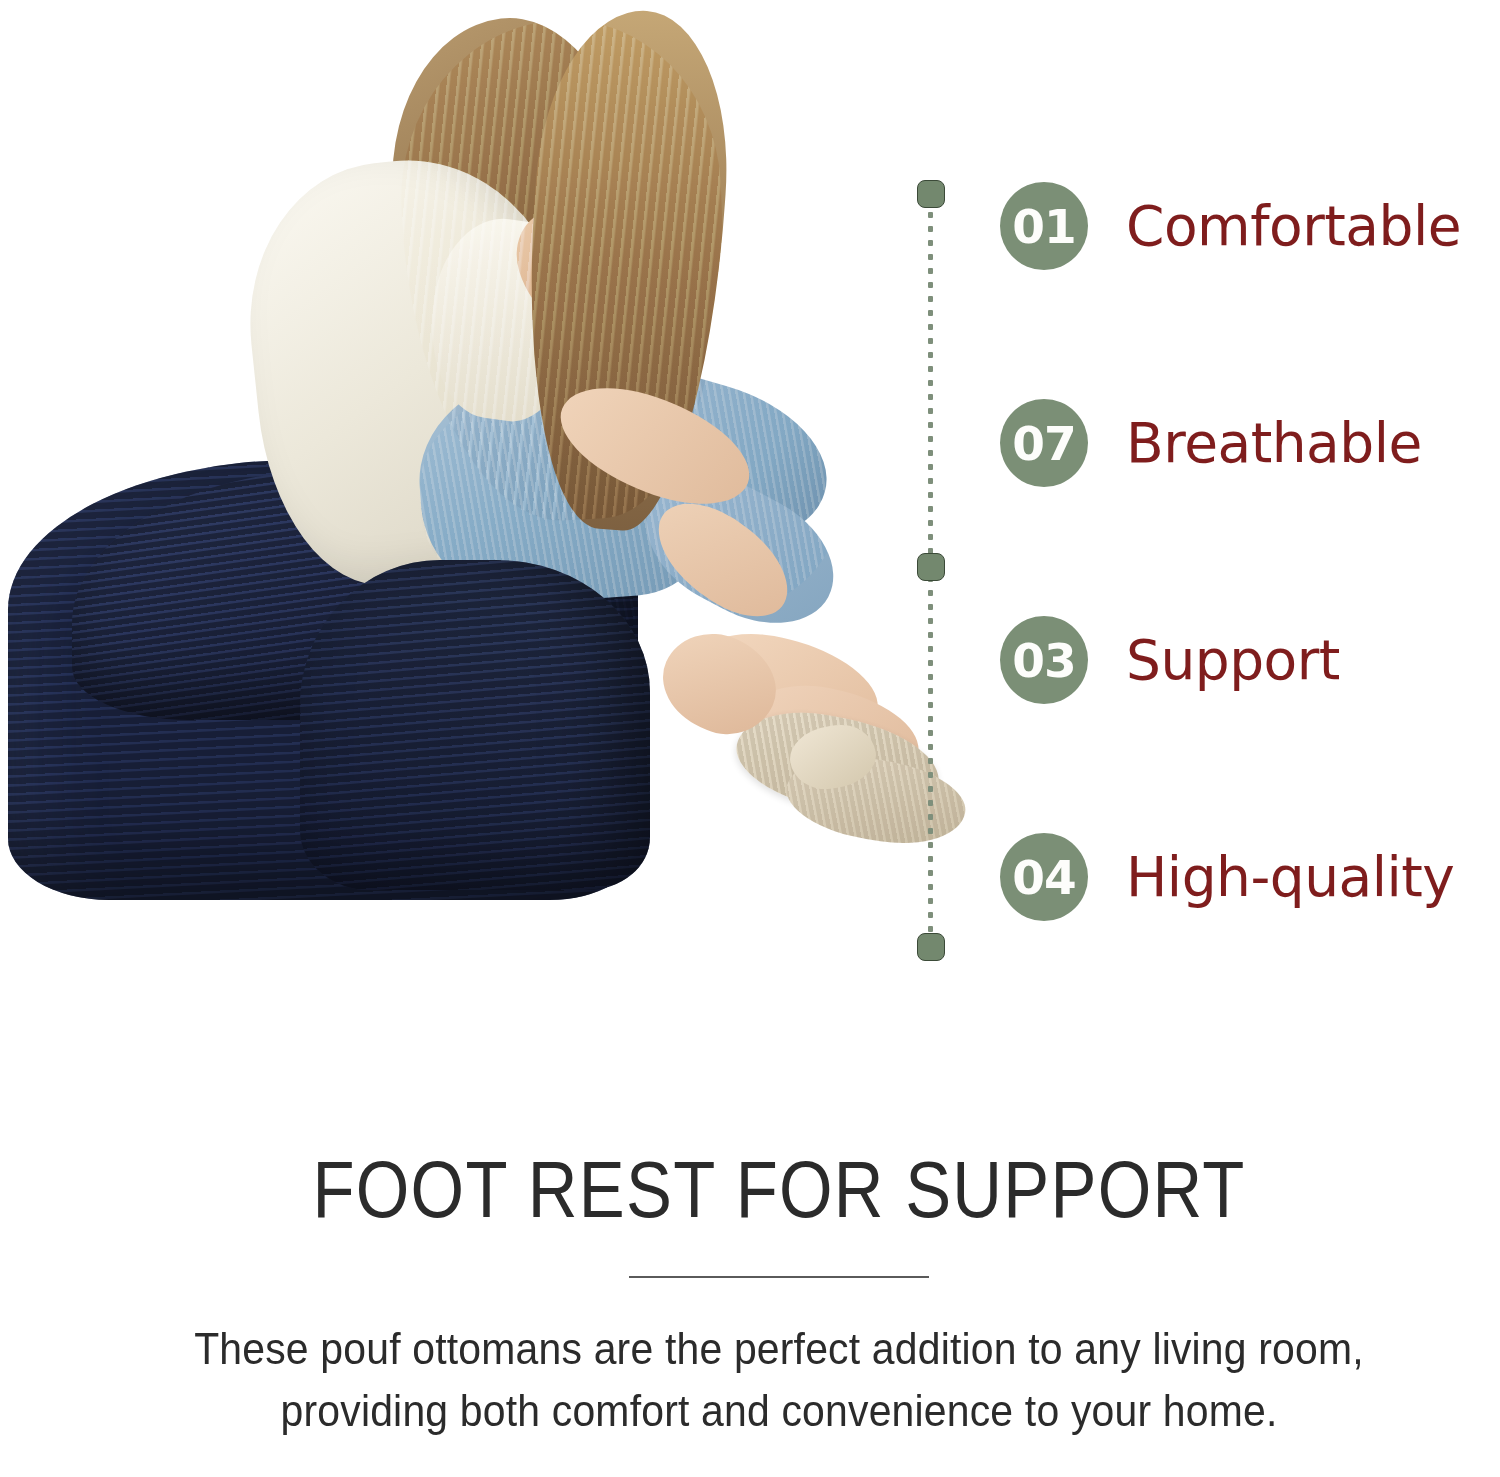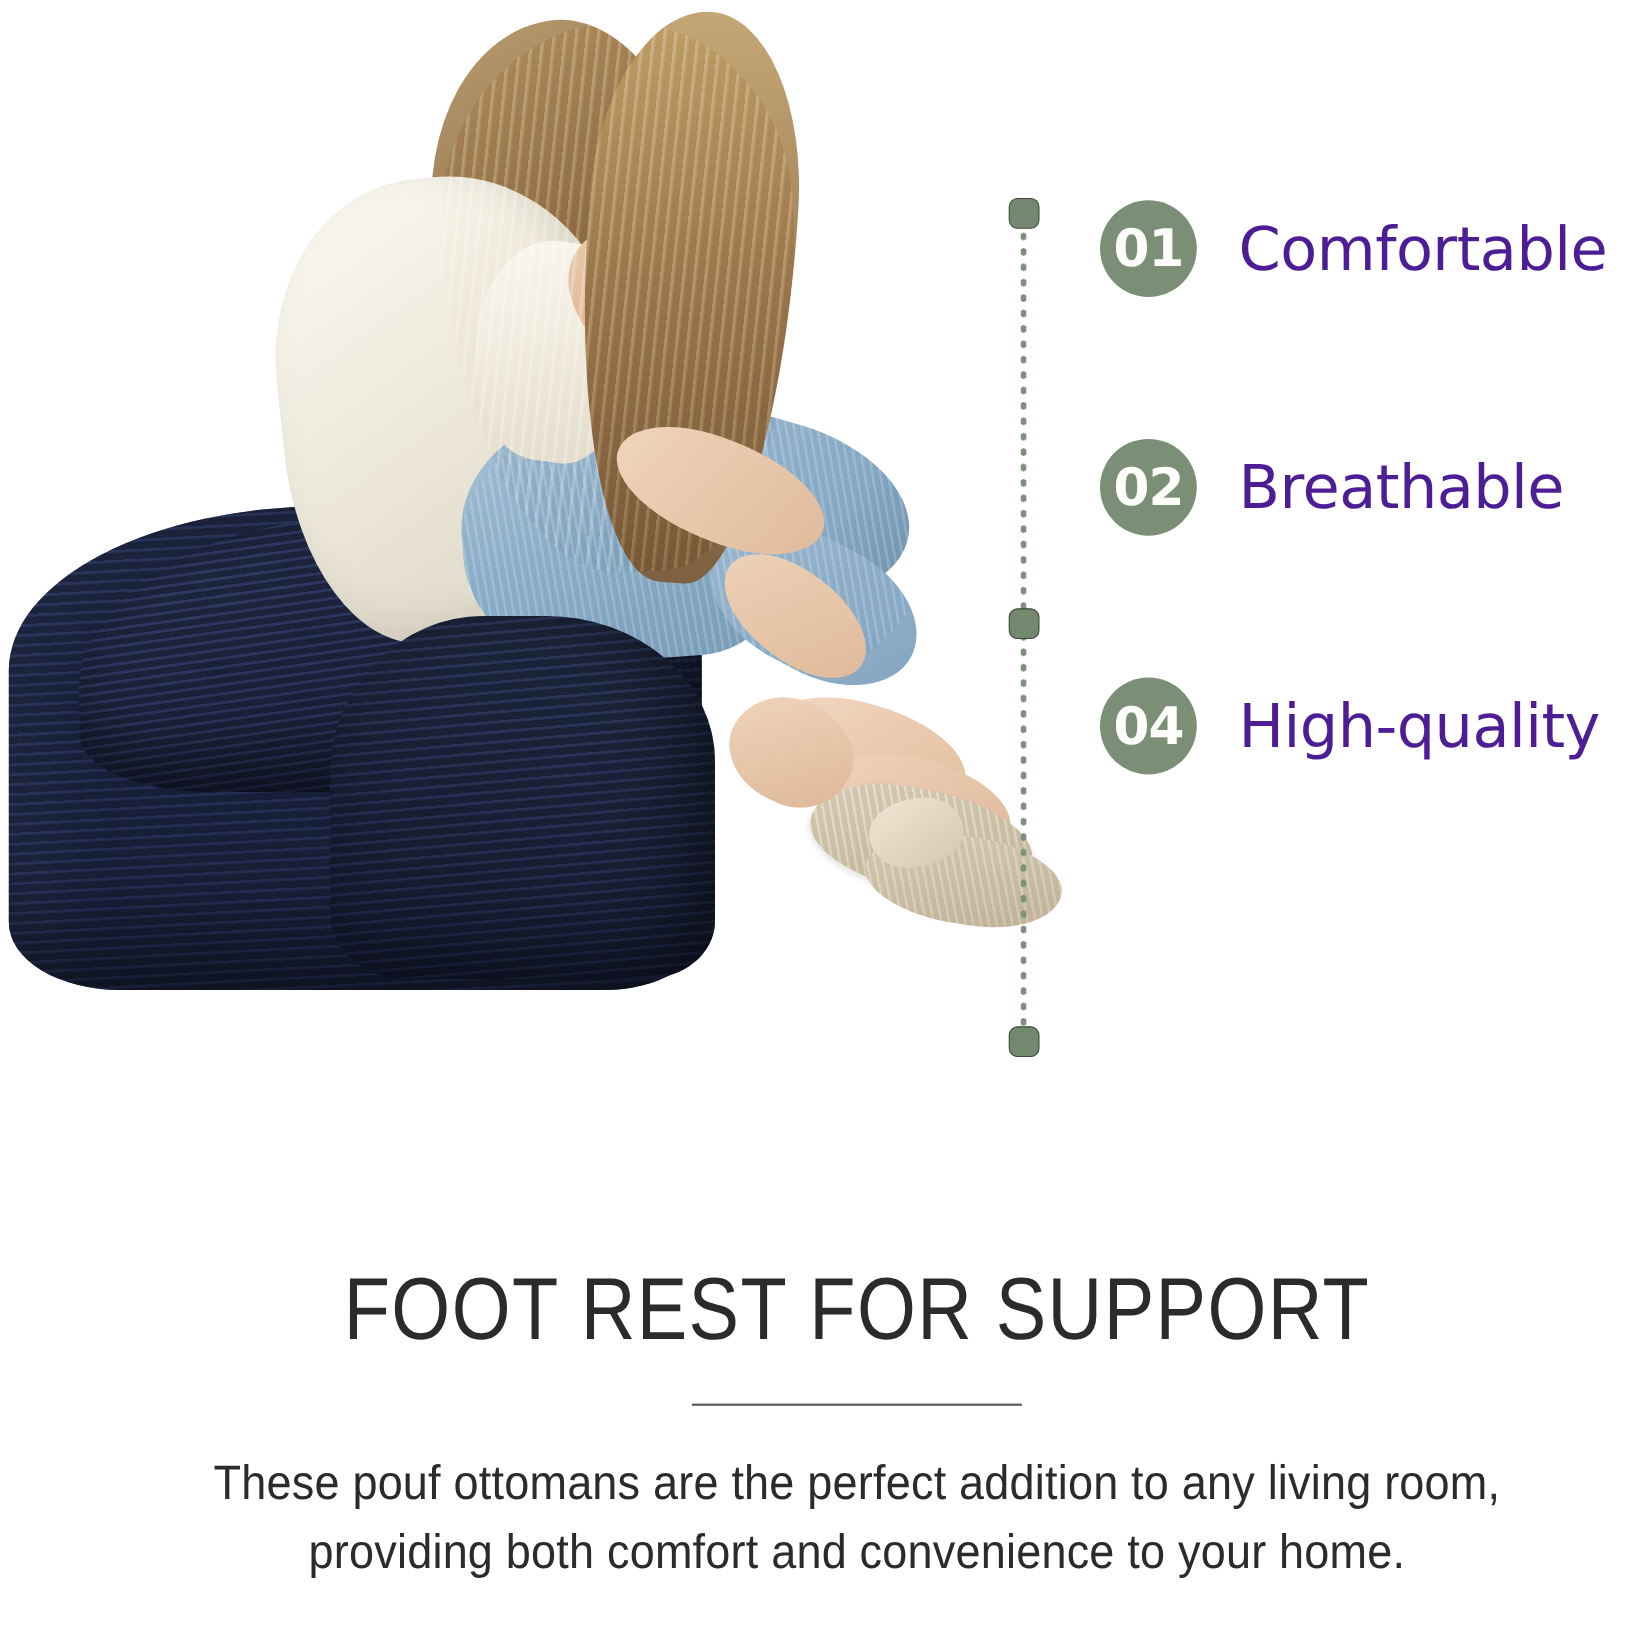--- a/index.html
+++ b/index.html
@@ -378,21 +378,21 @@
     font-size: 47px;
     font-weight: 700;
     letter-spacing: -1px;
     line-height: 1;
   }
   .feature-label {
     margin-left: 38px;
     font-family: "DejaVu Sans", sans-serif;
     font-size: 55px;
     font-weight: 500;
-    color: #4c1d95;
+    color: #7f1d1d;
     letter-spacing: -0.5px;
     white-space: nowrap;
   }
 
   
   .bottom {
     position: absolute;
     left: 0;
     top: 1150px;
     width: 1500px;
@@ -471,24 +471,28 @@
     </div>
 
     <div class="features">
 
       <div class="feature">
         <div class="badge">01</div>
         <div class="feature-label">Comfortable</div>
       </div>
 
       <div class="feature">
-        <div class="badge">02</div>
+        <div class="badge">07</div>
         <div class="feature-label">Breathable</div>
       </div>
 
+      <div class="feature">
+        <div class="badge">03</div>
+        <div class="feature-label">Support</div>
+      </div>
 
       <div class="feature">
         <div class="badge">04</div>
         <div class="feature-label">High-quality</div>
       </div>
 
     </div>
   </div>
 
   <div class="bottom">

